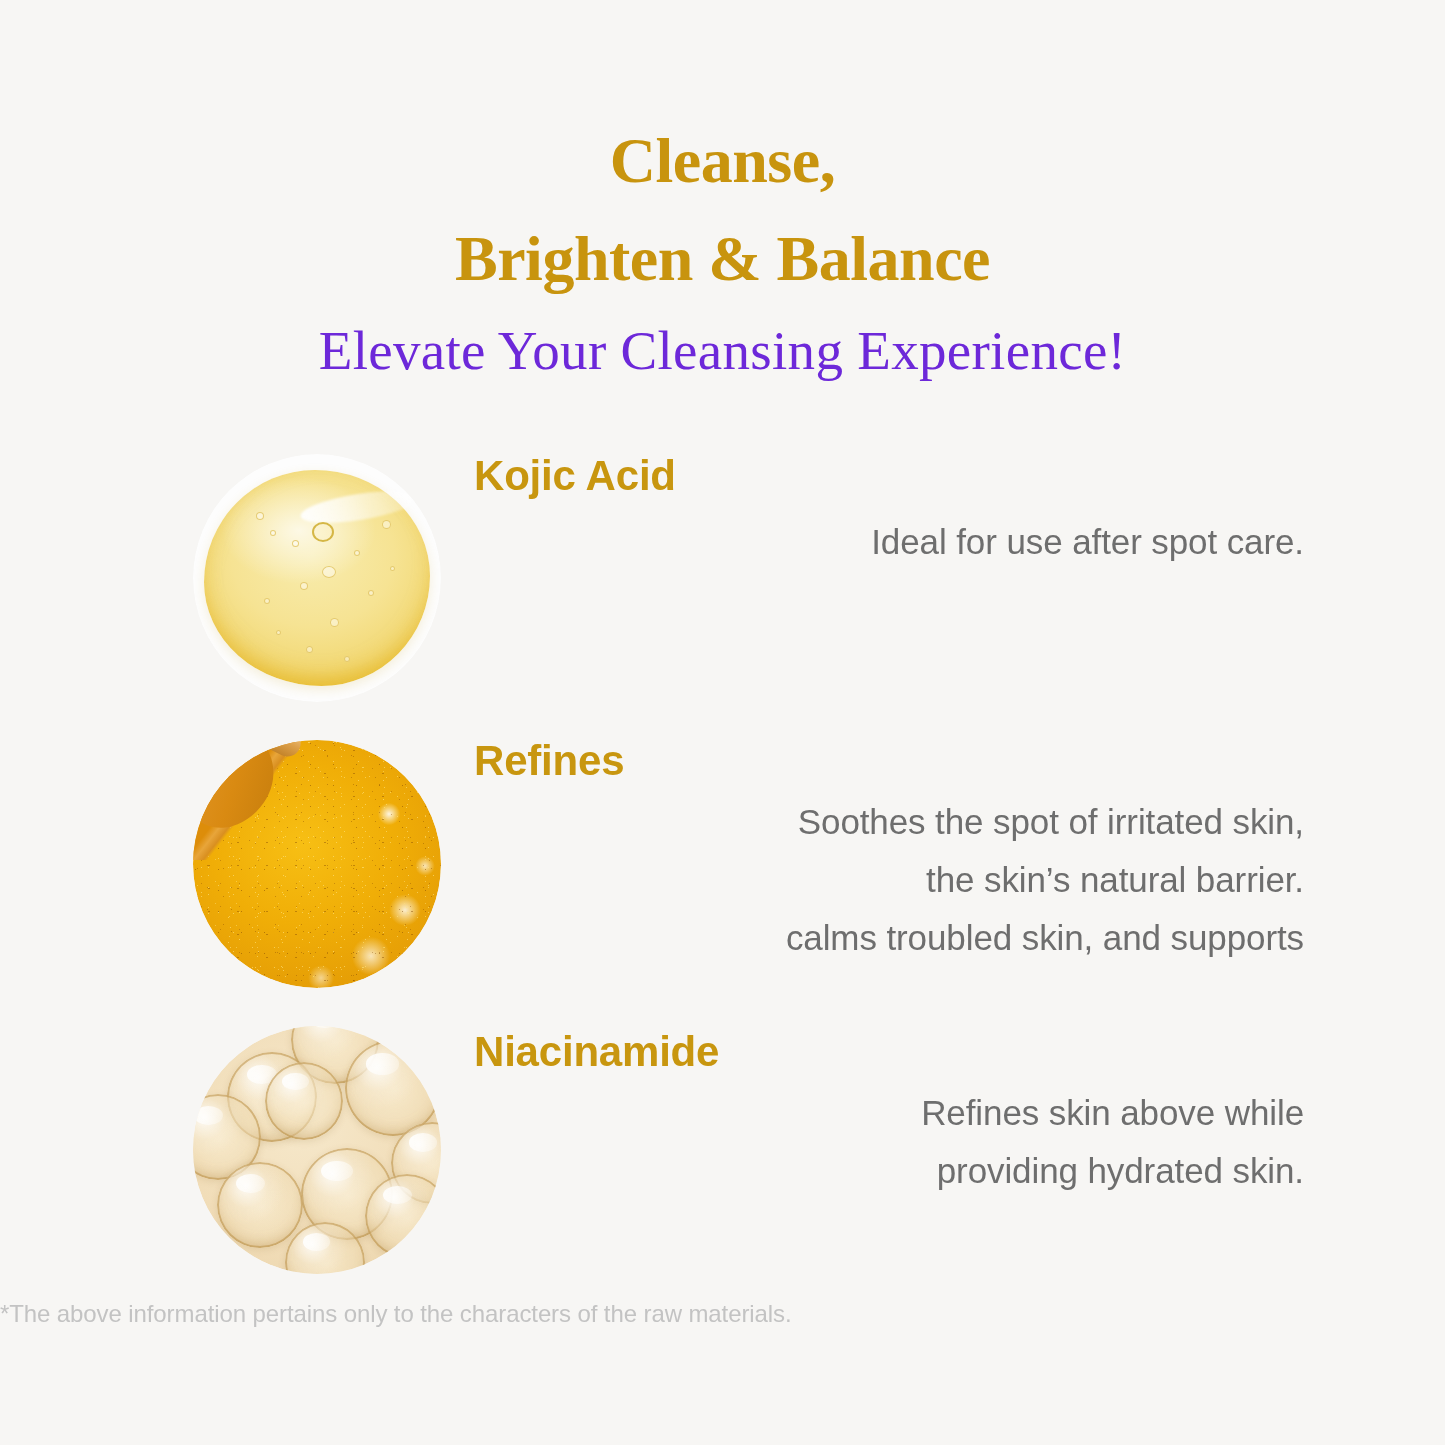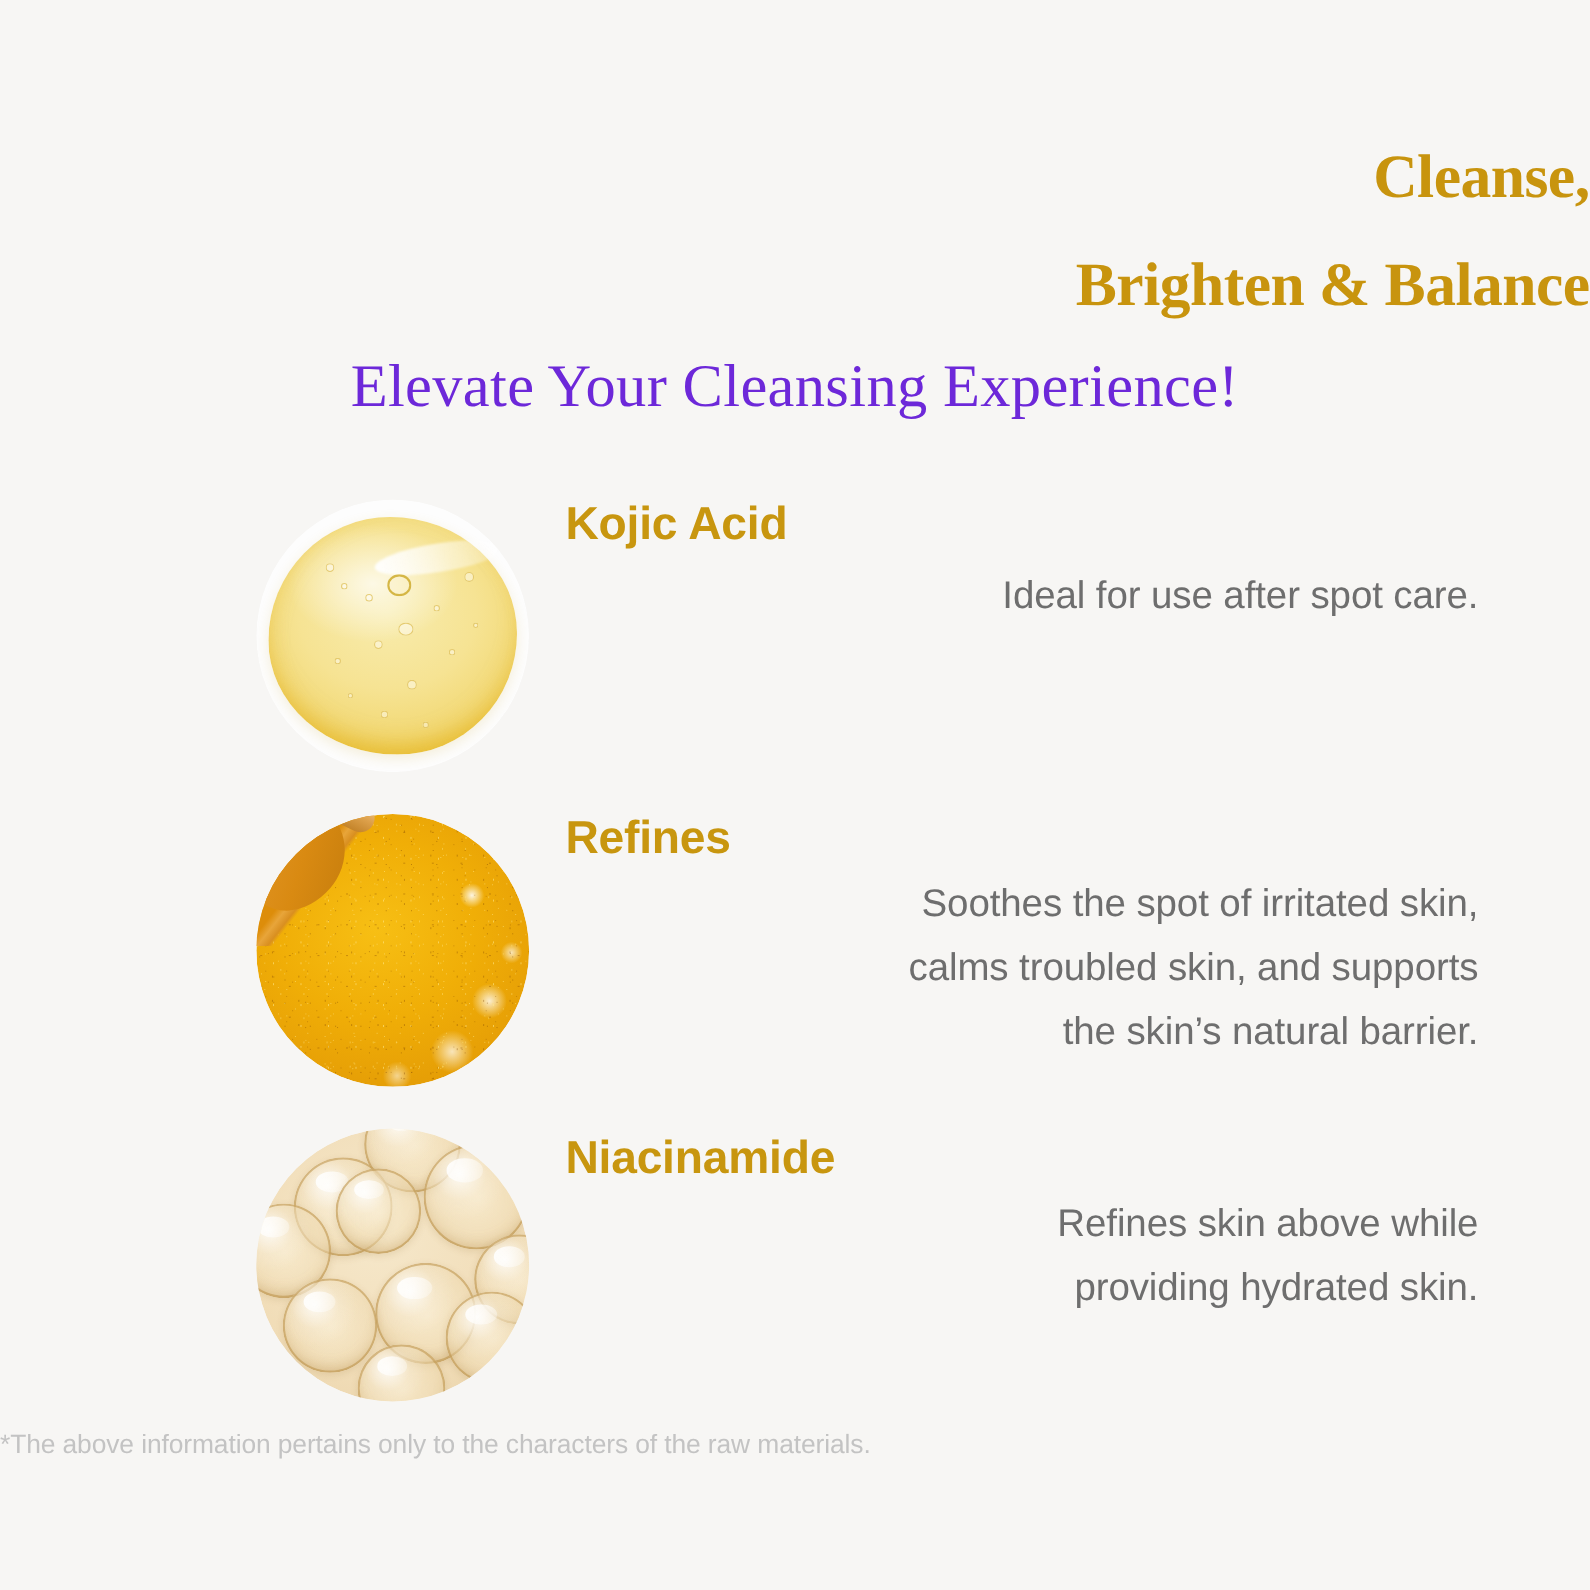--- a/index.html
+++ b/index.html
@@ -21,41 +21,39 @@
   .header {
     position:absolute;
     left:0; top:112px;
     width:1445px;
     text-align:center;
   }
   .headline {
     font-family:"Liberation Serif", serif;
     font-weight:bold;
     color:#c8940e;
-    font-size:56px;
+    font-size:64px;
     line-height:98px;
     letter-spacing:-0.5px;
-    text-align:right;
   }
   .subheadline {
     font-family:"Liberation Serif", serif;
     font-weight:normal;
     color:#6d28d9;
     font-size:55px;
     line-height:60px;
     margin-top:13px;
     letter-spacing:0.3px;
   }
 
   
   .ingredients {
     position:absolute;
     left:0; top:440px;
     width:1445px;
-    padding-left:40px;
   }
   .row {
     position:relative;
     height:288px;
     width:1445px;
   }
   .row.r2 { height:290px; }
   .row.r3 { height:250px; }
 
   .thumb-wrap {
@@ -298,22 +296,22 @@
           <div class="tur-spoon">
             <div class="tur-spoon-bowl"></div>
             <div class="tur-spoon-handle"></div>
           </div>
         </div>
       </div>
       <div class="txt">
         <div class="ing-name">Refines</div>
         <div class="ing-desc">
           <div>Soothes the spot of irritated skin,</div>
+          <div>the skin’s natural barrier.</div>
           <div>calms troubled skin, and supports</div>
-          <div>the skin’s natural barrier.</div>
         </div>
       </div>
     </div>
 
     <div class="row r3">
       <div class="thumb-wrap">
         <div class="thumb">
           <div class="nia-bg"></div>
           <div class="cap" style="left:98px;top:-30px;width:88px;height:88px;"></div>
           <div class="cap" style="left:152px;top:14px;width:96px;height:96px;"></div>

